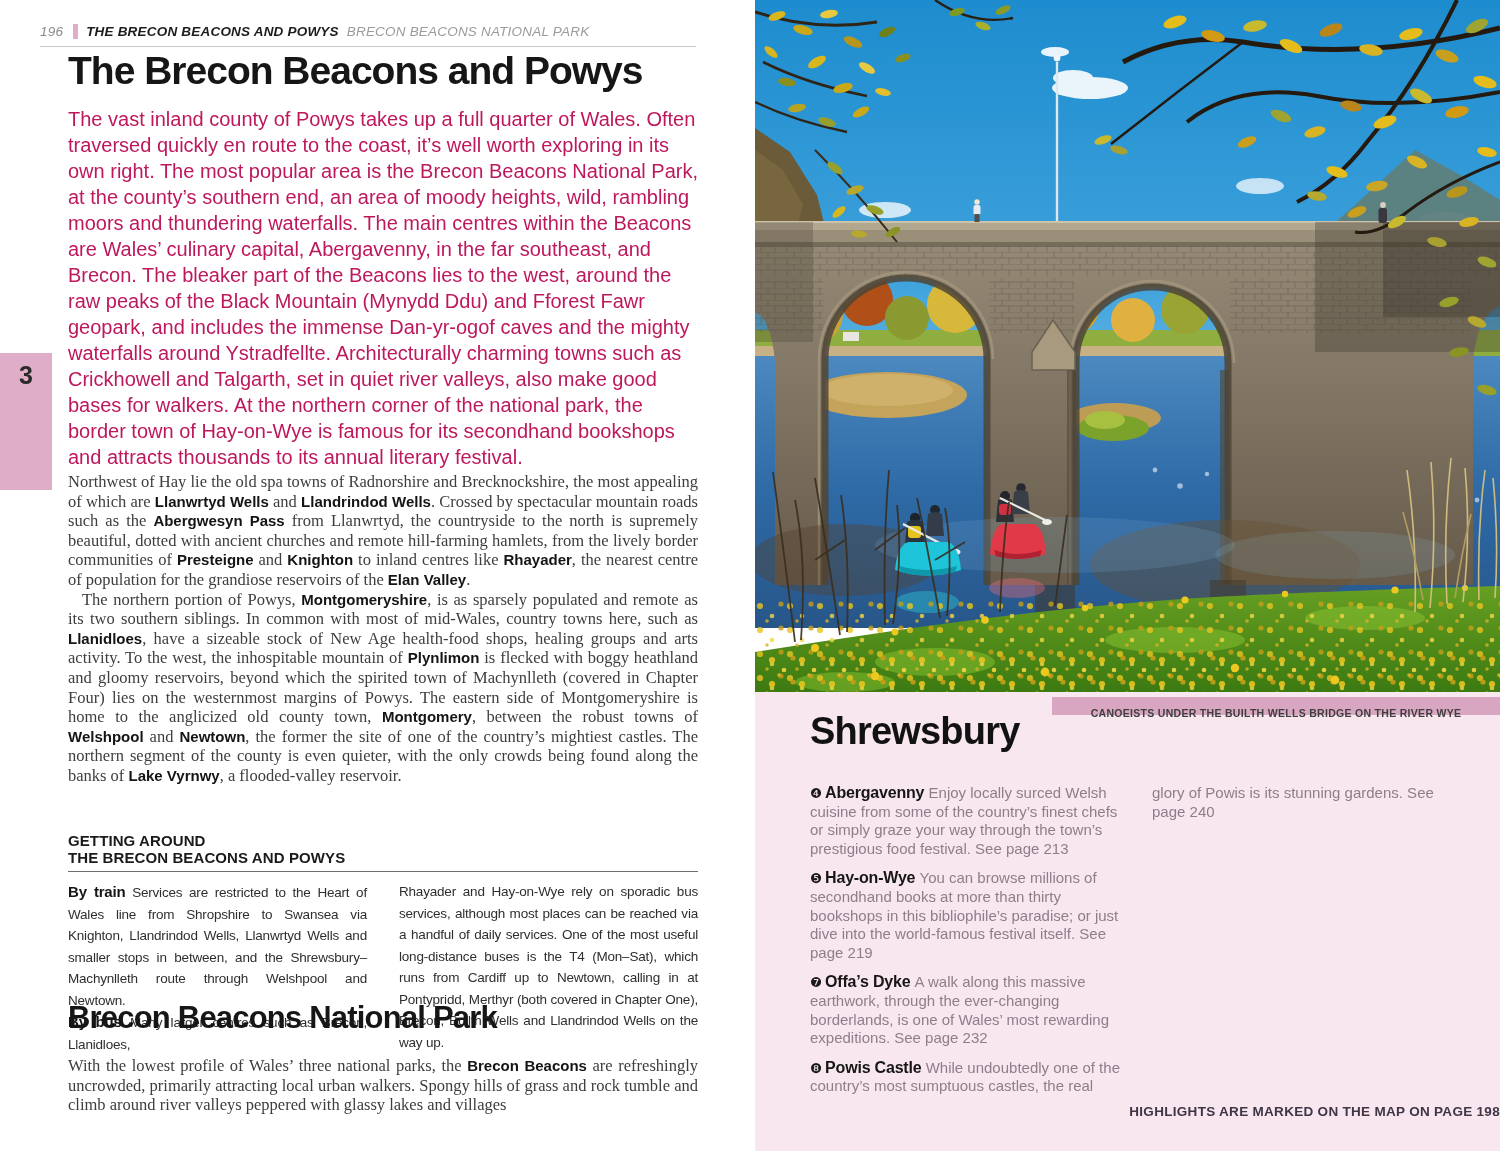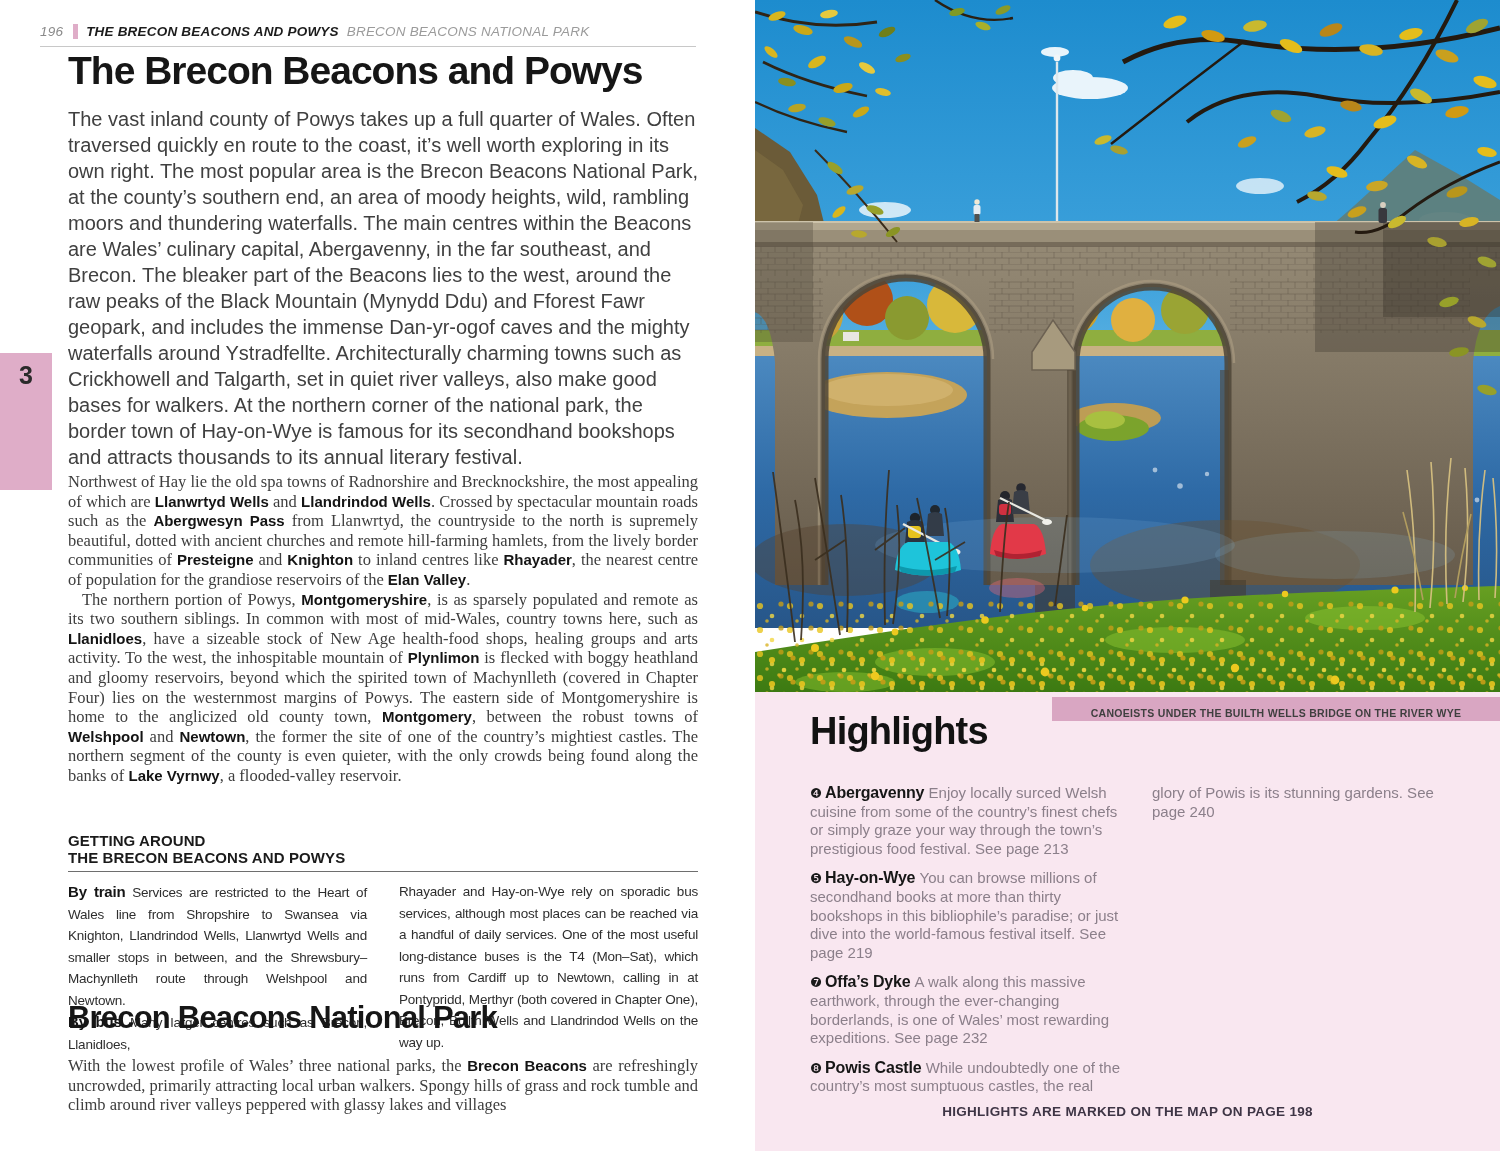--- a/index.html
+++ b/index.html
@@ -12,21 +12,21 @@
   .hdr .pnum{color:#8a8a8a;margin-right:10px;}
   .hdr .marker{display:inline-block;width:5px;height:15px;background:#dfadc8;margin-right:8px;}
   .hdr .chap{font-weight:700;color:#1c1c1c;margin-right:8px;}
   .hdr .sect{color:#9b9b9b;}
   .hdr-rule{position:absolute;top:46px;left:40px;width:656px;height:1px;background:#c8c8c8;}
 
   h1.title{position:absolute;top:50px;left:68px;margin:0;font-size:39px;line-height:42px;
        font-weight:700;letter-spacing:-1px;color:#161616;}
 
   .intro{position:absolute;top:106px;left:68px;width:632px;font-size:20px;line-height:26px;
-       color:#404040;}
+       color:#be185d;}
 
   .serif-block{position:absolute;top:472px;left:68px;width:630px;
        font-family:"Liberation Serif",serif;font-size:16.5px;line-height:19.6px;color:#3d3d3d;
        text-align:justify;}
   .serif-block p{margin:0;}
   .serif-block p.indent{text-indent:14px;}
   .kw{font-family:"Liberation Sans",sans-serif;font-weight:700;font-size:15px;color:#141414;}
 
   .box{position:absolute;top:832px;left:68px;width:630px;}
   .box-headrow{display:flex;justify-content:space-between;font-size:15px;font-weight:700;
@@ -46,31 +46,31 @@
 
   .chapter-tab{position:absolute;left:0;top:353px;width:52px;height:137px;background:#dfadc8;
        text-align:center;}
   .chapter-tab span{display:inline-block;margin-top:8px;font-size:25px;font-weight:700;color:#2a2a2a;}
 
   
   .photo{position:absolute;left:755px;top:0;width:745px;height:692px;overflow:hidden;}
   .photo svg{display:block;}
 
   .panel{position:absolute;left:755px;top:692px;width:745px;height:459px;background:#f9e7f0;}
-  .caption-band{position:absolute;top:5px;right:0;width:448px;height:24px;background:#d9a6c2;
+  .caption-band{position:absolute;top:5px;right:0;width:448px;height:18px;background:#d9a6c2;
        font-size:10.5px;font-weight:700;color:#3f3f3f;letter-spacing:.3px;line-height:33px;
        text-align:center;}
   .hl-title{position:absolute;left:55px;top:18px;margin:0;font-size:38px;font-weight:700;
        letter-spacing:-0.8px;color:#121212;}
   .hl-cols{position:absolute;left:55px;top:92px;width:658px;height:314px;
        column-count:2;column-gap:26px;column-fill:auto;}
   .hl{margin:0 0 11px;font-size:15px;line-height:18.6px;color:#8b7f8a;}
   .hl .num{font-family:"DejaVu Sans",sans-serif;font-size:13.5px;color:#1a1a1a;margin-right:3px;}
   .hl .name{font-weight:700;font-size:16px;color:#161616;letter-spacing:-0.2px;}
-  .hl-footer{position:absolute;left:0;bottom:32px;width:100%;text-align:center;font-size:13.5px;
+  .hl-footer{position:absolute;left:0;bottom:32px;width:100%;text-align:right;font-size:13.5px;
        font-weight:700;color:#3e3545;letter-spacing:.3px;}
 </style>
 </head>
 <body>
 
 <div class="page">
 
   <div class="hdr">
     <span class="pnum">196</span>
     <span class="marker"></span>
@@ -426,21 +426,21 @@
           <ellipse cx="732" cy="390" rx="10" ry="4.6" fill="#97a02a" transform="rotate(16 732 390)"></ellipse>
           <ellipse cx="348" cy="140" rx="9" ry="4" fill="#c9b92e" transform="rotate(-20 348 140)"></ellipse>
           <ellipse cx="364" cy="150" rx="9" ry="4" fill="#a8a030" transform="rotate(15 364 150)"></ellipse>
         </g>
       </g>
     </svg>
   </div>
 
   <div class="panel">
     <div class="caption-band">CANOEISTS UNDER THE BUILTH WELLS BRIDGE ON THE RIVER WYE</div>
-    <h2 class="hl-title">Highlights</h2>
+    <h2 class="hl-title">Shrewsbury</h2>
     <div class="hl-cols" id="hl-cols">
         <p class="hl"><span class="num">❹</span><span class="name">Abergavenny </span><span class="desc">Enjoy locally surced Welsh cuisine from some of the country’s finest chefs or simply graze your way through the town’s prestigious food festival. See page 213</span></p>
         <p class="hl"><span class="num">❺</span><span class="name">Hay-on-Wye </span><span class="desc">You can browse millions of secondhand books at more than thirty bookshops in this bibliophile’s paradise; or just dive into the world-famous festival itself. See page 219</span></p>
         <p class="hl"><span class="num">❼</span><span class="name">Offa’s Dyke </span><span class="desc">A walk along this massive earthwork, through the ever-changing borderlands, is one of Wales’ most rewarding expeditions. See page 232</span></p>
         <p class="hl"><span class="num">❽</span><span class="name">Powis Castle </span><span class="desc">While undoubtedly one of the country’s most sumptuous castles, the real glory of Powis is its stunning gardens. See page 240</span></p>
       </div>
     <div class="hl-footer">HIGHLIGHTS ARE MARKED ON THE MAP ON PAGE 198</div>
   </div>
 
 </div>

